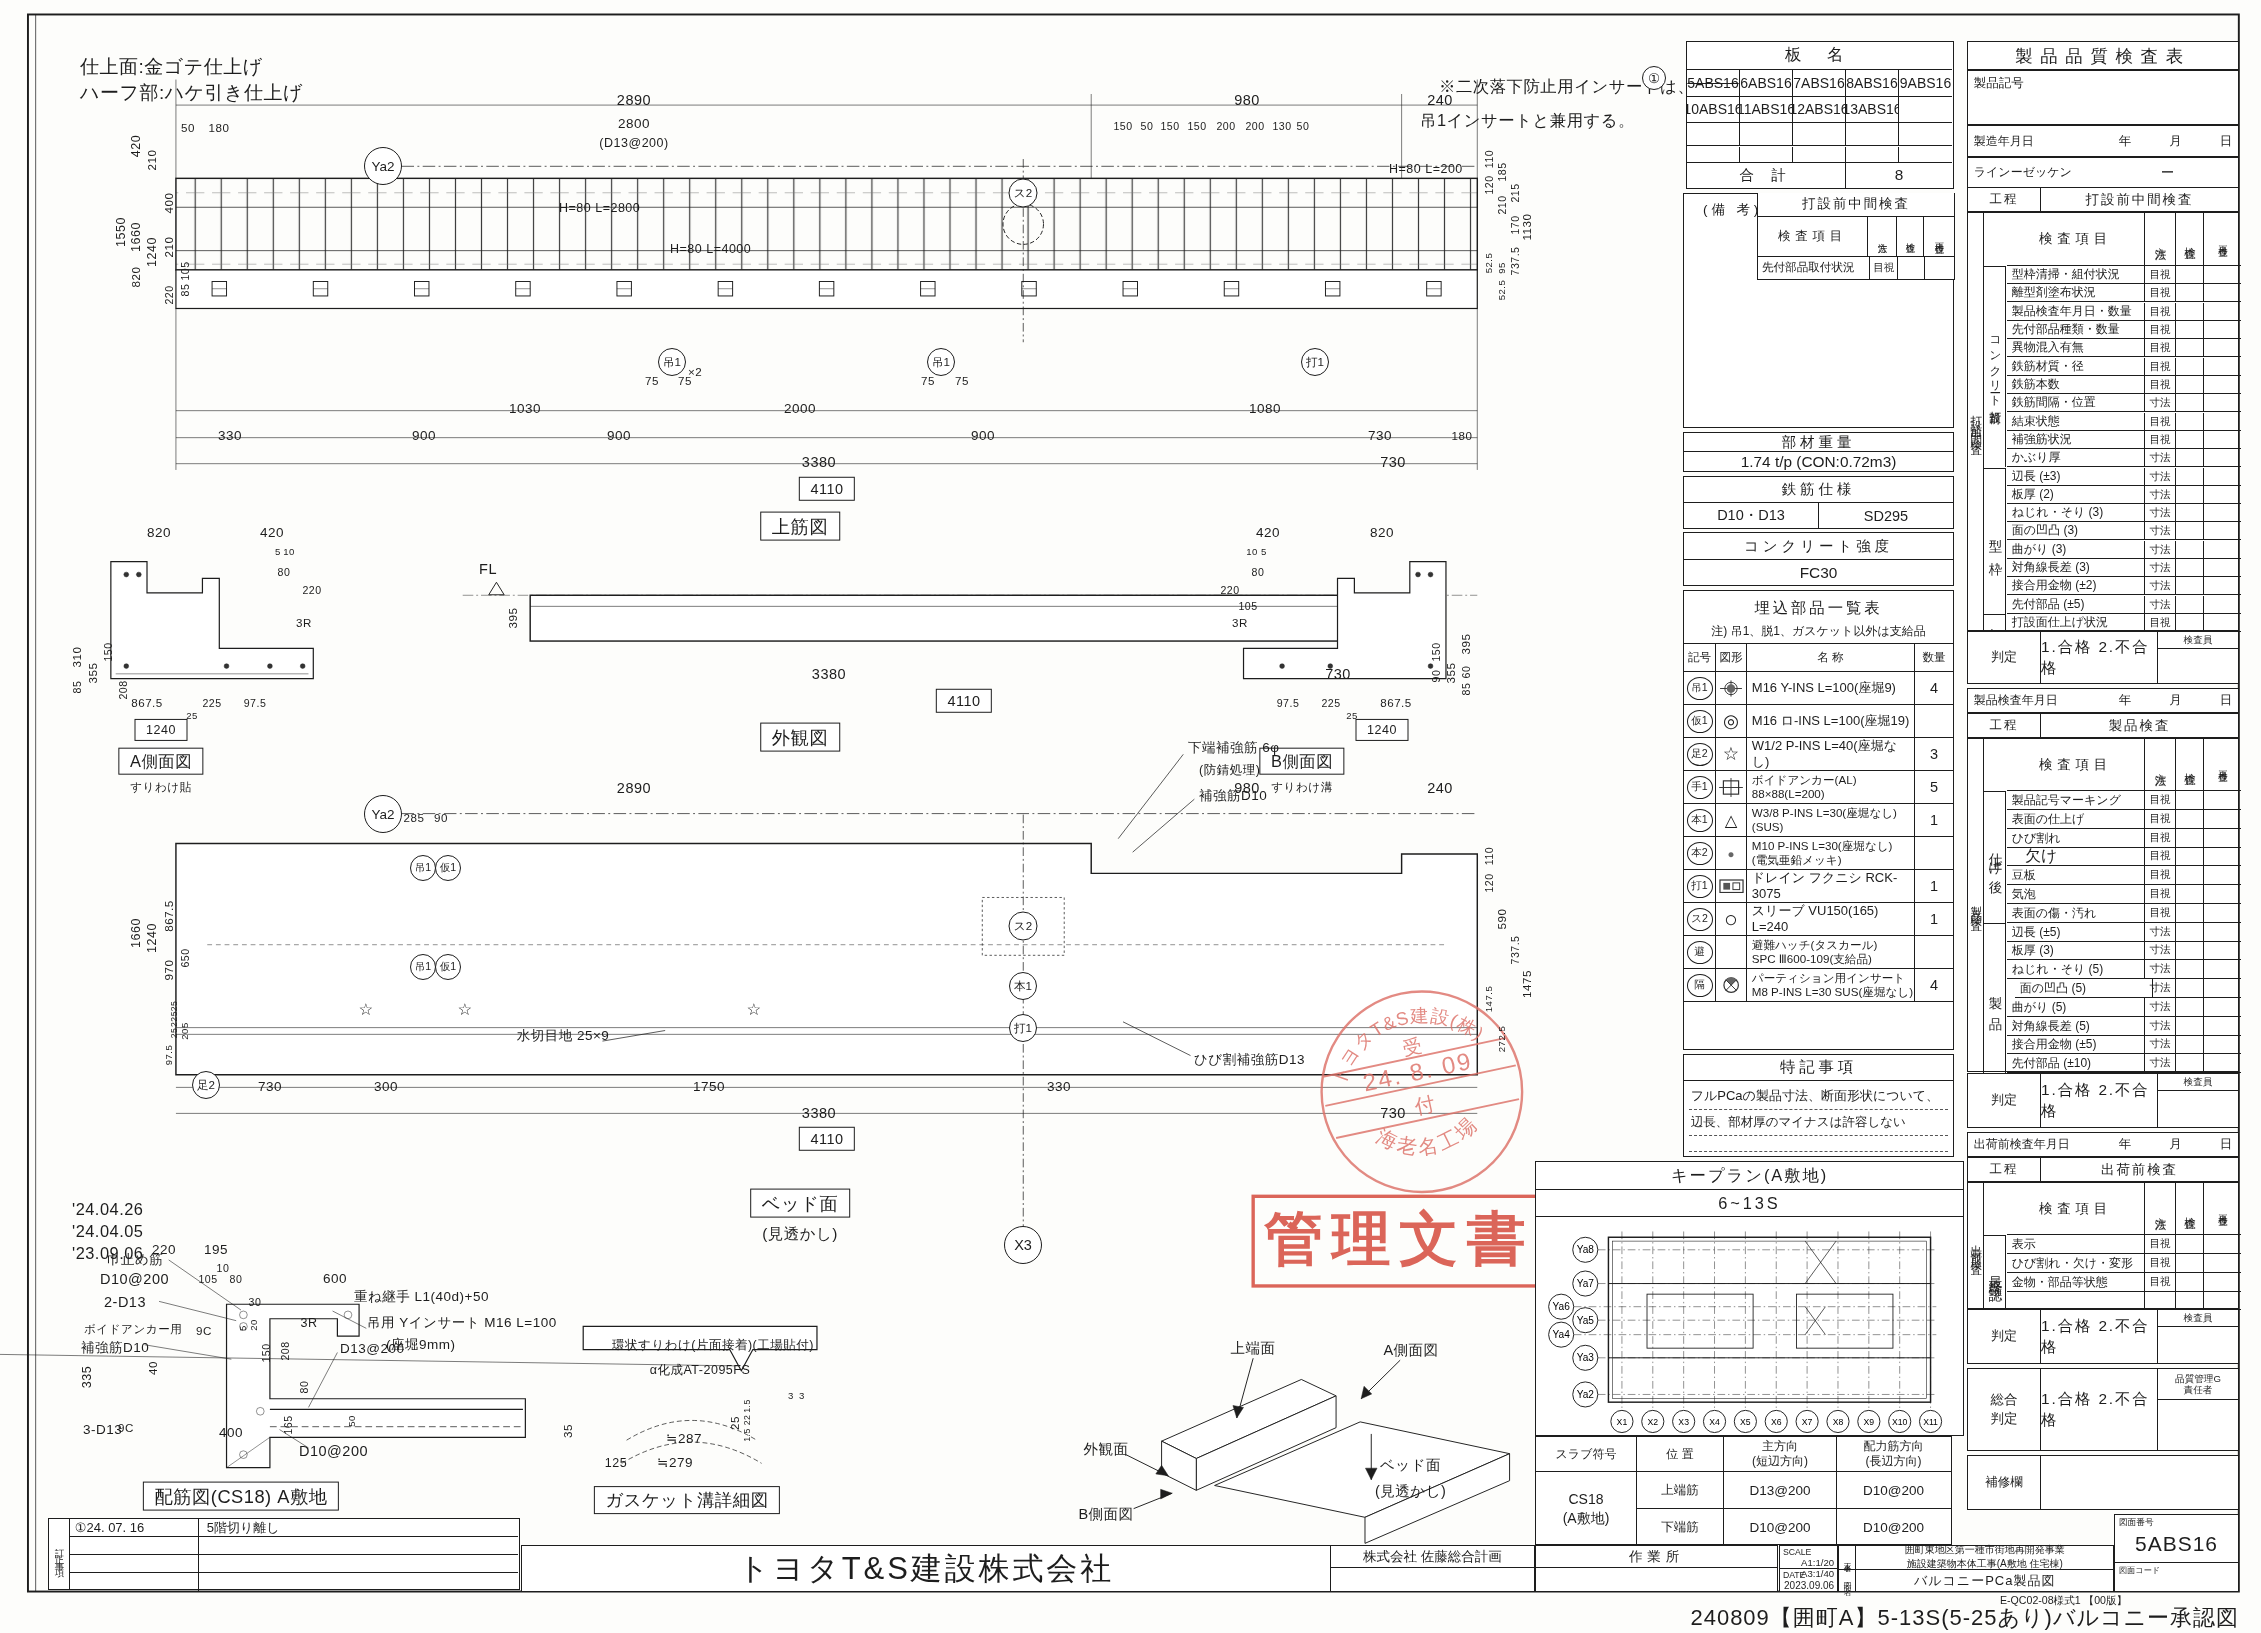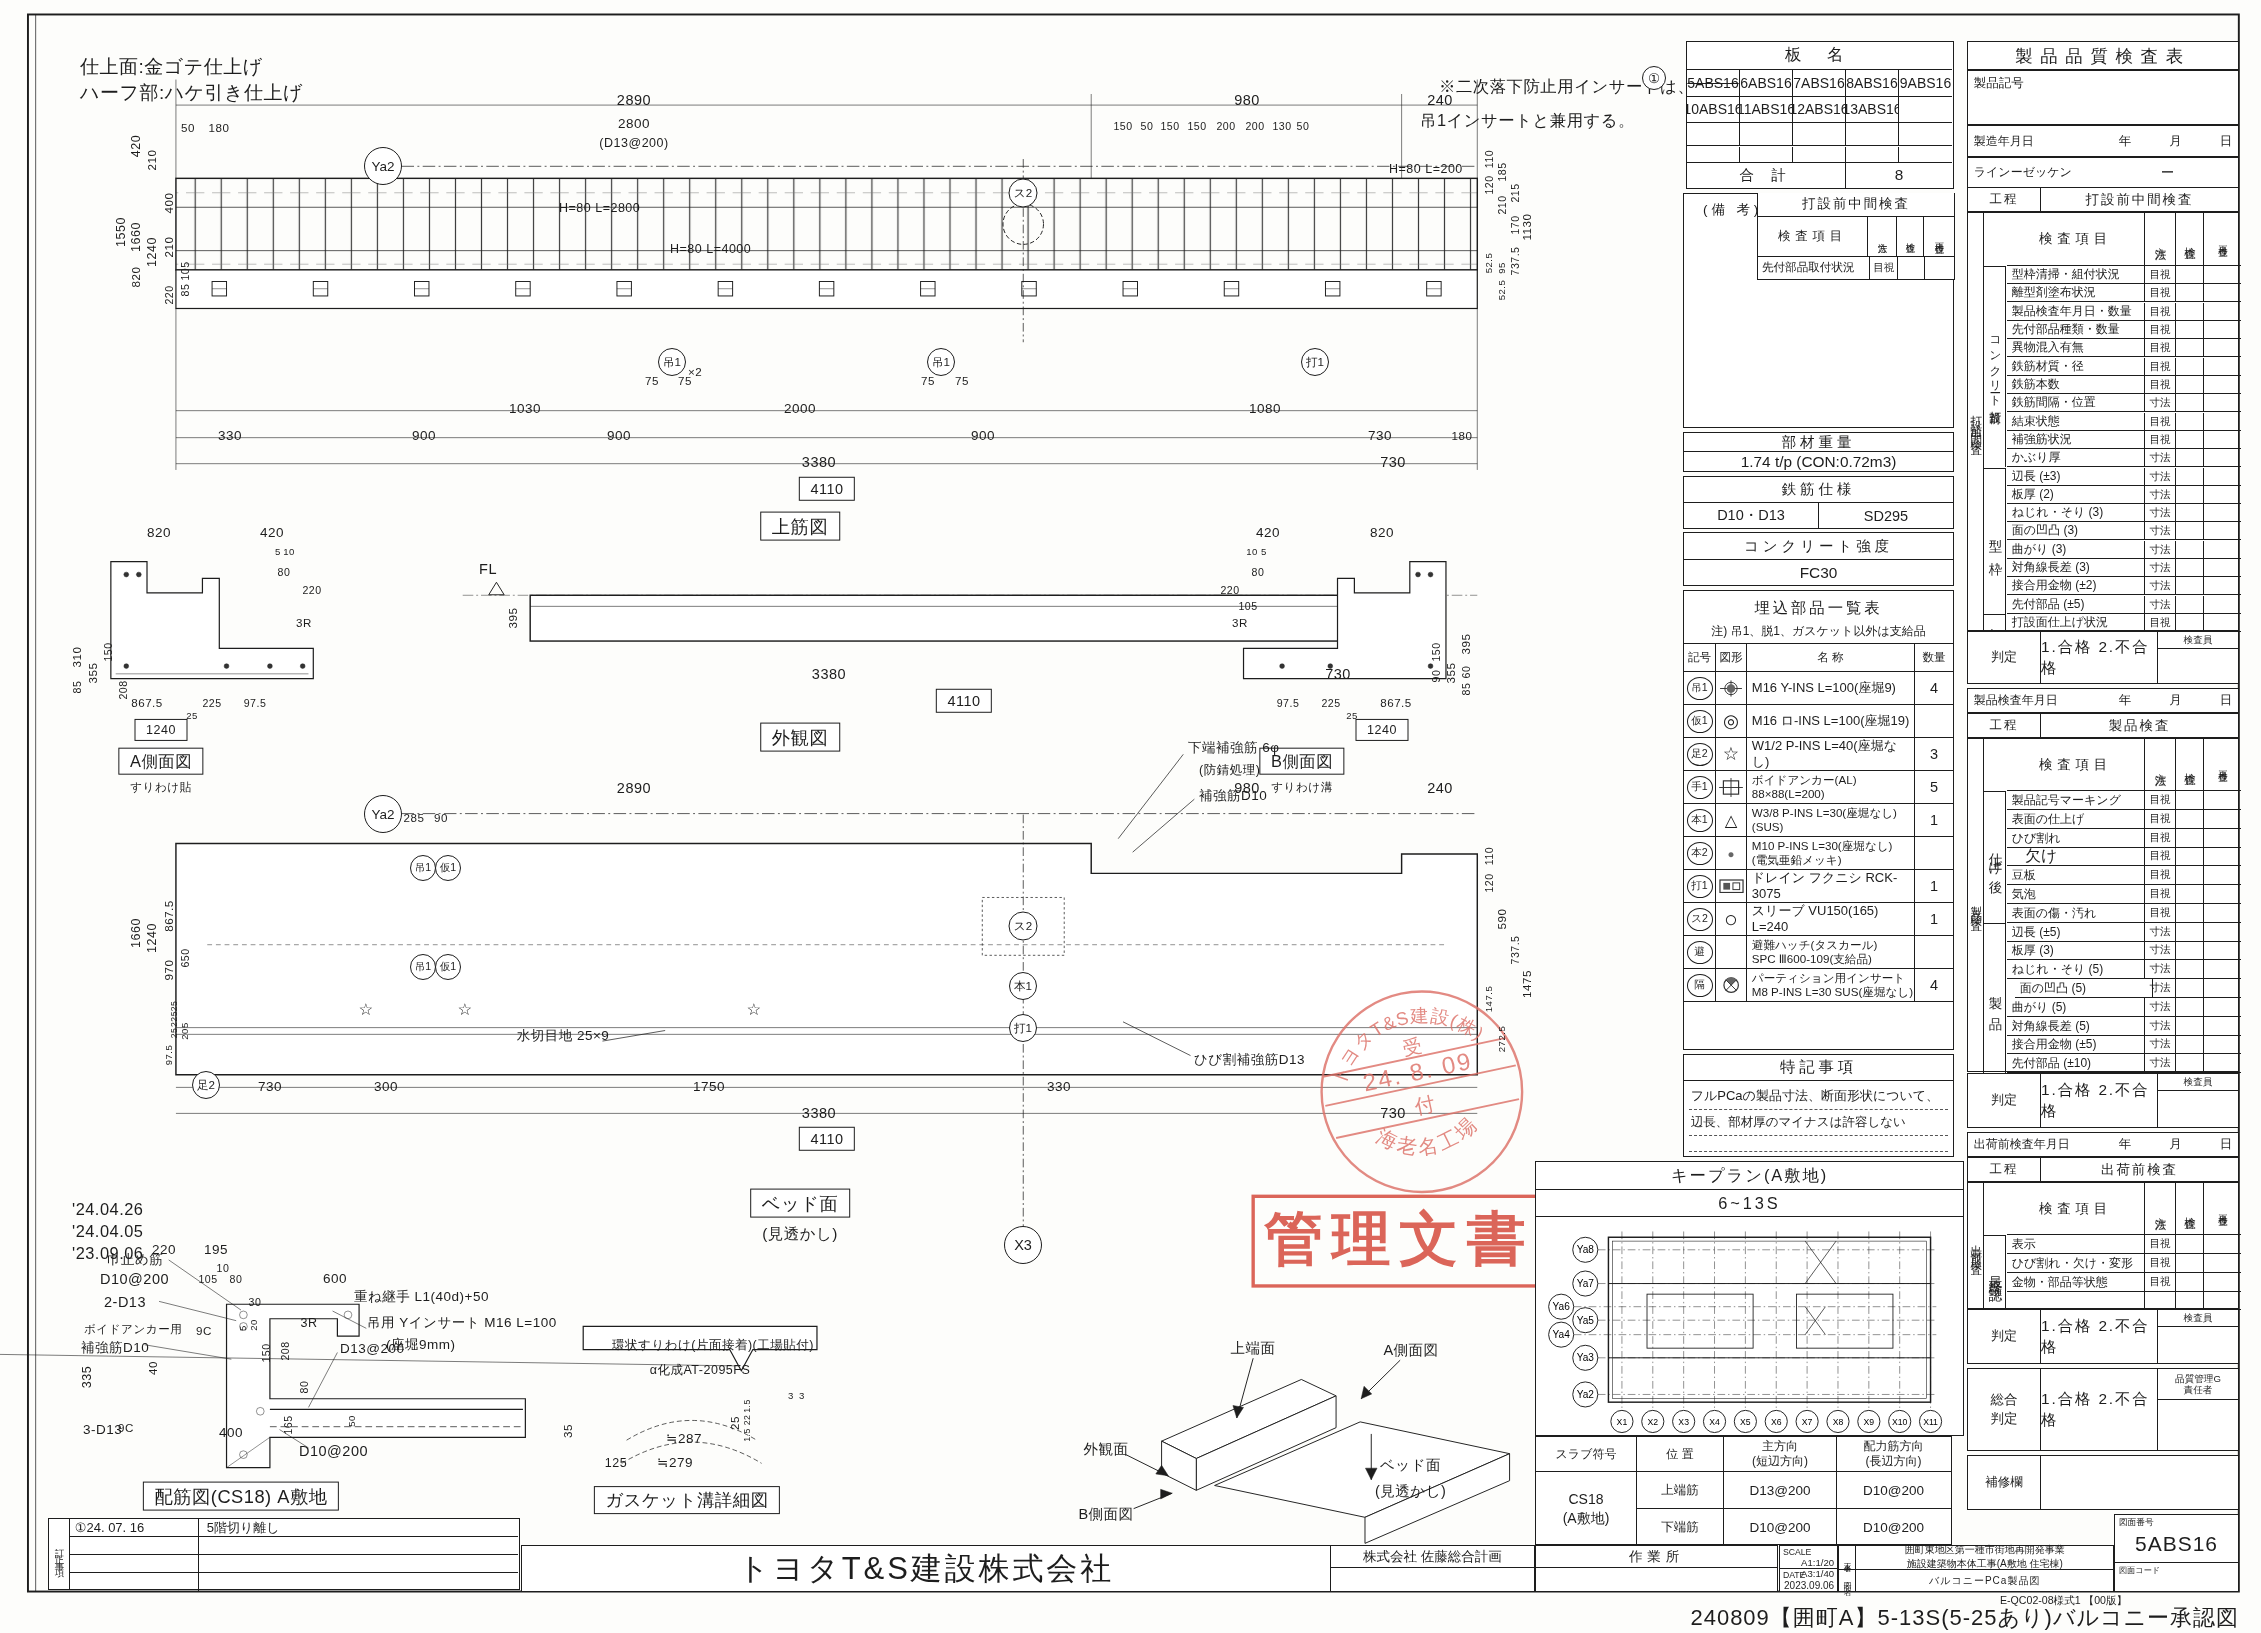--- a/index.html
+++ b/index.html
@@ -524,21 +524,21 @@
   <div style="display:flex;height:22.7px;border-bottom:1px solid #1d1d1d;">
     <div class="vtx" style="width:16.4px;border-right:1px solid #1d1d1d;font-size:7.7px;letter-spacing:0.5px;display:flex;align-items:center;justify-content:center;">工事名</div>
     <div style="flex:1;display:flex;flex-direction:column;align-items:center;justify-content:center;">
       <div style="font-size:10px;">囲町東地区第一種市街地再開発事業</div>
       <div style="font-size:10px;">施設建築物本体工事(A敷地 住宅棟)</div>
     </div>
   </div>
   <div style="display:flex;height:22px;">
     <div class="vtx" style="width:16.4px;border-right:1px solid #1d1d1d;font-size:7.7px;display:flex;align-items:center;justify-content:center;">図面名</div>
     <div style="flex:1;display:flex;align-items:center;justify-content:center;">
-      <span style="font-size:10px;letter-spacing:1px;">バルコニーPCa製品図</span>
+      <span style="font-size:13px;letter-spacing:1px;">バルコニーPCa製品図</span>
     </div>
   </div>
 </div>
 <div class="box" style="left:2114px;top:1514px;width:125px;height:78px;">
   <div style="height:48px;border-bottom:1px solid #1d1d1d;padding:1.9px 3.9px;box-sizing:border-box;">
     <div style="font-size:8.7px;">図面番号</div>
     <div style="font-size:21px;text-align:center;margin-top:2.9px;letter-spacing:1px;">5ABS16</div>
   </div>
   <div style="padding:1.9px 3.9px;">
     <div style="font-size:8.2px;">図面コード</div>

